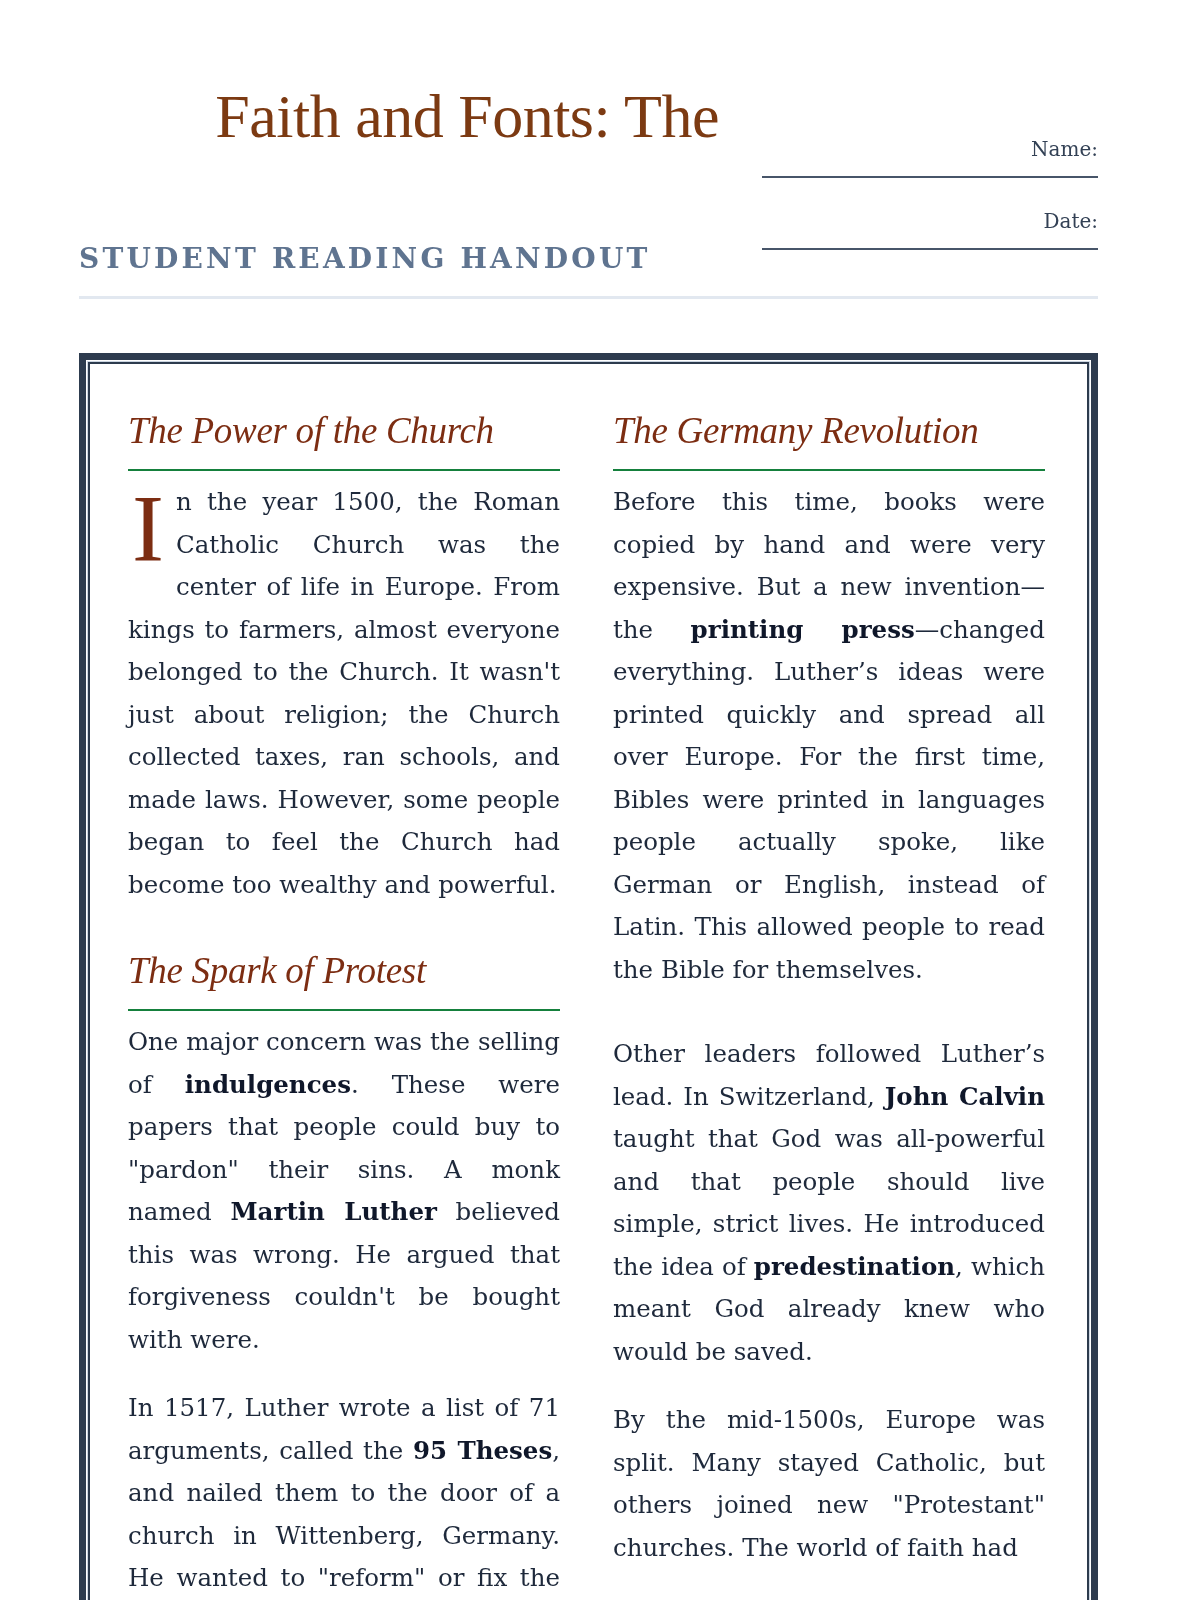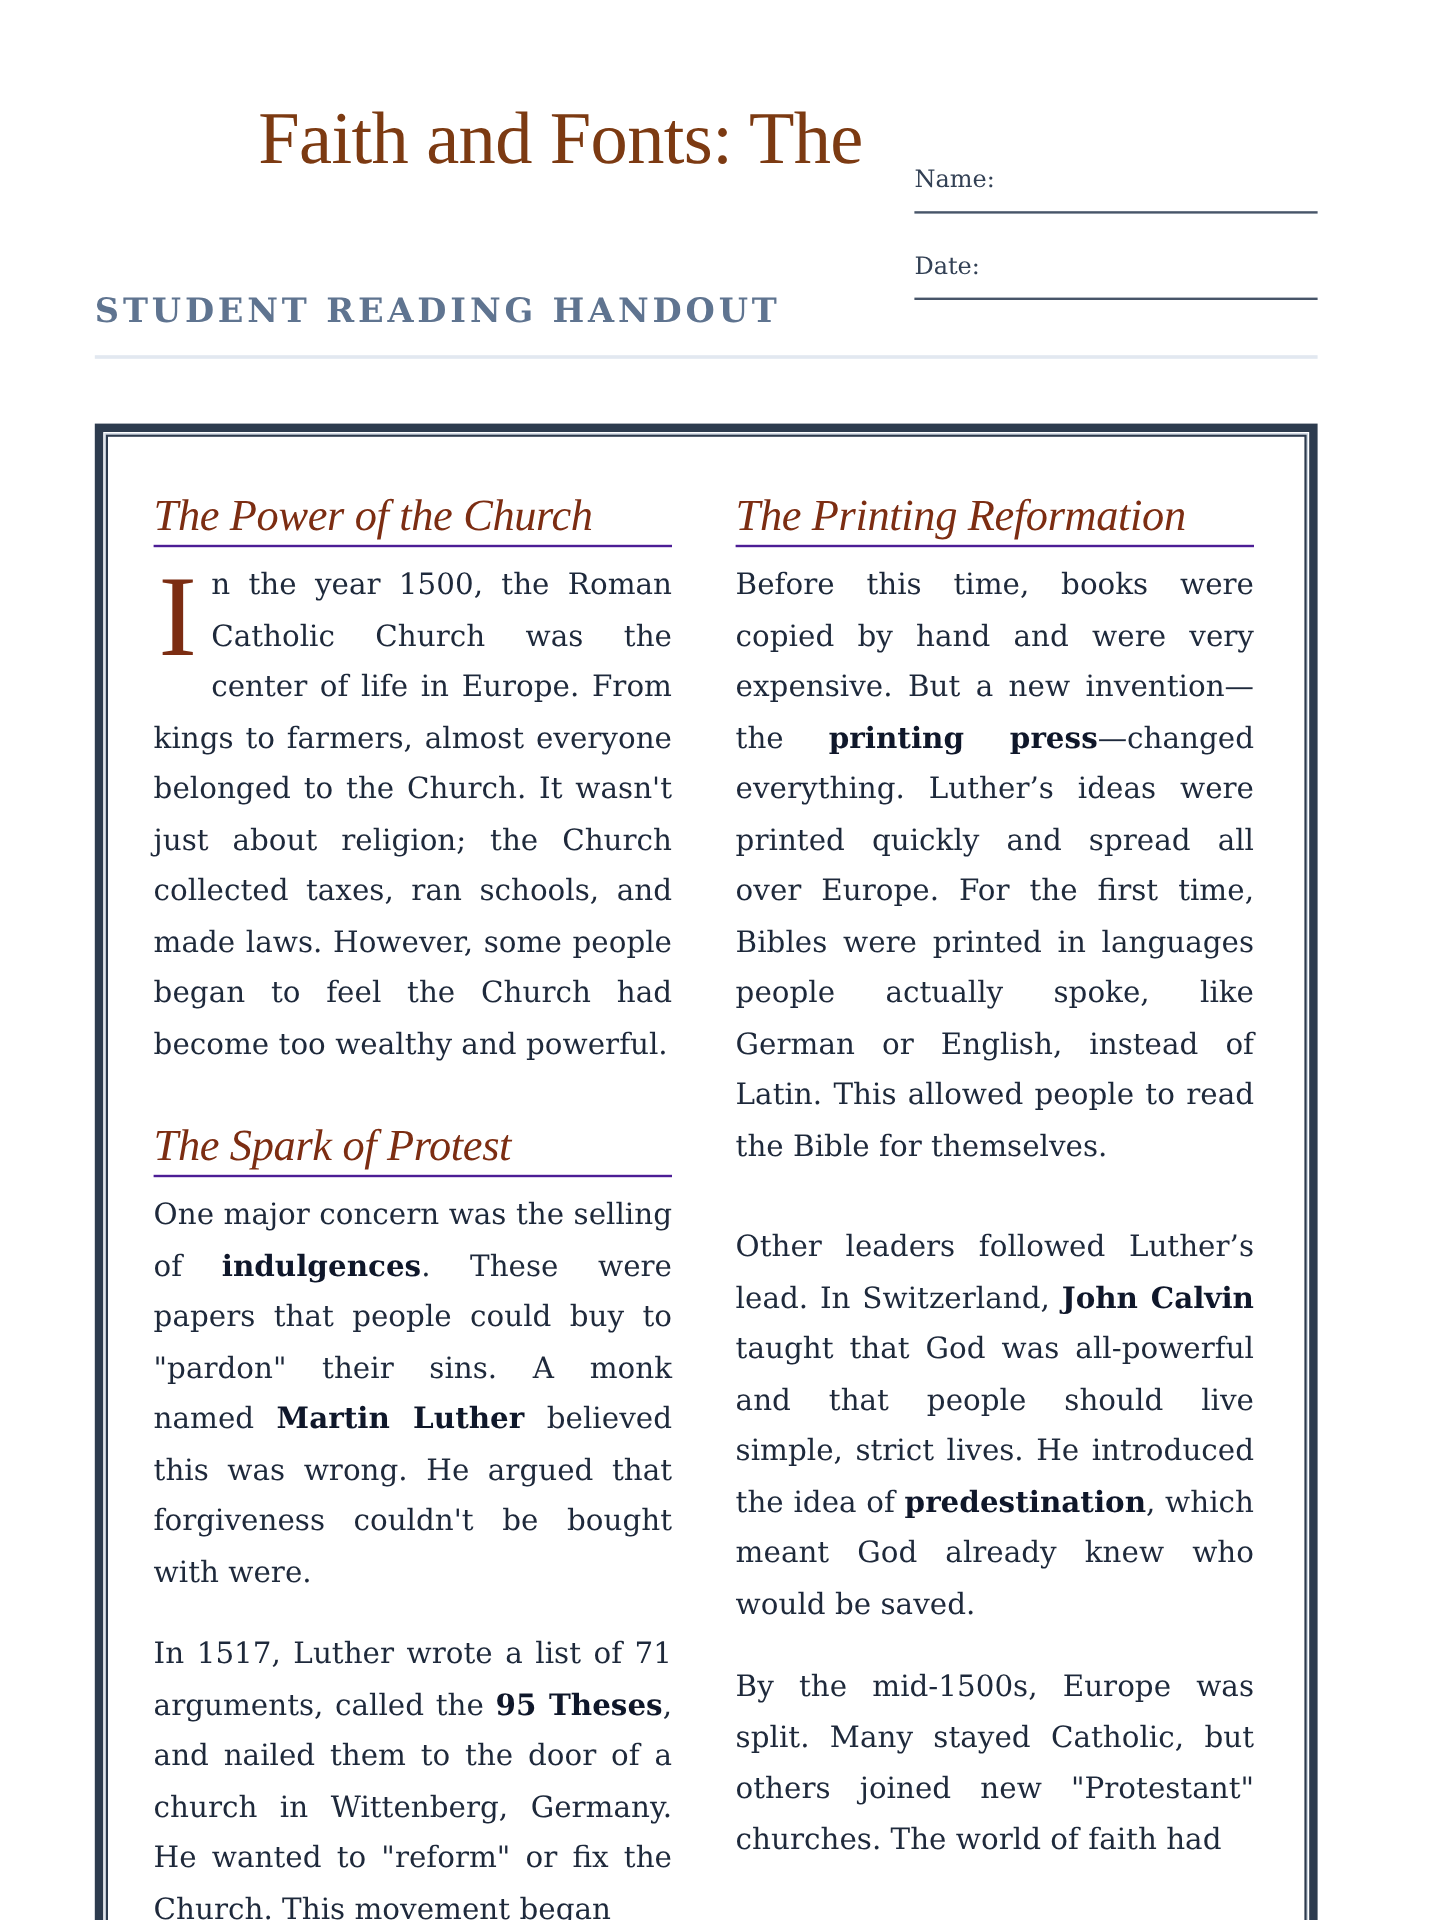--- a/index.html
+++ b/index.html
@@ -1,30 +1,30 @@
 <!DOCTYPE html>
 <html><head>
 <meta charset="utf-8">
 <style>
   html, body { margin: 0; padding: 0; background: #ffffff; }
   body { width: 1200px; height: 1600px; overflow: hidden; position: relative; font-family: "DejaVu Serif", serif; color: #1e293b; }
   .header { position: absolute; left: 79px; top: 80px; width: 1019px; height: 222px; }
   .title { position: absolute; left: 0; top: 0; width: 640px; margin: 0; font-family: "Liberation Serif", serif; font-weight: normal; font-size: 62px; line-height: 72px; color: #7c3a12; letter-spacing: -0.5px; text-align: right; }
   .subtitle { position: absolute; left: 0; top: 162px; margin: 0; font-family: "DejaVu Serif", serif; font-weight: bold; font-size: 28px; letter-spacing: 3.2px; color: #5f7490; }
   .fields { position: absolute; right: 0; top: 56px; width: 336px; }
-  .field-label { font-family: "DejaVu Serif", serif; font-size: 20px; color: #334155; height: 26px; line-height: 26px; }
+  .field-label { text-align: right; font-family: "DejaVu Serif", serif; font-size: 20px; color: #334155; height: 26px; line-height: 26px; }
   .field-line { border-bottom: 2px solid #475569; height: 0; margin-top: 14px; margin-bottom: 30px; }
   .divider { position: absolute; left: 79px; top: 296px; width: 1019px; height: 3px; background: #e2e8f0; }
 
   .frame { position: absolute; left: 79px; top: 353px; width: 1019px; height: 1300px; box-sizing: border-box; border: 7px solid #2d3b4e; }
   .frame-inner { position: absolute; left: 2px; top: 2px; right: 2px; bottom: 2px; border: 2px solid #2d3b4e; outline: 1px solid #cbd5e1; }
   .col { position: absolute; top: 48px; width: 432px; }
   .col.left { left: 42px; }
   .col.right { left: 527px; }
-  .section-title { margin: 0; font-family: "Liberation Serif", serif; font-style: italic; font-weight: normal; font-size: 37px; line-height: 46px; color: #7c2d12; border-bottom: 2px solid #4c1d95; padding-bottom: 0; letter-spacing: -0.3px; }
+  .section-title { margin: 0; font-family: "Liberation Serif", serif; font-style: italic; font-weight: normal; font-size: 37px; line-height: 46px; color: #7c2d12; border-bottom: 2px solid #15803d; padding-bottom: 15px; letter-spacing: -0.3px; }
   .para { margin: 10px 0 0 0; font-family: "DejaVu Serif", serif; font-size: 24.5px; line-height: 42.5px; text-align: justify; color: #1e293b; }
   .para + .para { margin-top: 26px; }
   .section + .section { margin-top: 42px; }
   .para b { font-weight: bold; color: #0f172a; }
   .dropcap { float: left; font-family: "Liberation Serif", serif; font-size: 96px; line-height: 76px; color: #7c2d12; margin: 10px 12px 0 4px; height: 82px; }
 </style>
 </head>
 <body>
 
 <div class="header">
@@ -49,21 +49,21 @@
     </div>
     <div class="section">
       <h2 class="section-title">The Spark of Protest</h2>
       <p class="para"><span>One major concern was the selling of </span><b>indulgences</b><span>. These were papers that people could buy to "pardon" their sins. A monk named </span><b>Martin Luther</b><span> believed this was wrong. He argued that forgiveness couldn't be bought with were.</span></p>
       <p class="para"><span>In 1517, Luther wrote a list of 71 arguments, called the </span><b>95 Theses</b><span>, and nailed them to the door of a church in Wittenberg, Germany. He wanted to "reform" or fix the Church. This movement began</span></p>
     </div>
   </div>
 
   <div class="col right">
     <div class="section">
-      <h2 class="section-title">The Printing Reformation</h2>
+      <h2 class="section-title">The Germany Revolution</h2>
       <p class="para"><span>Before this time, books were copied by hand and were very expensive. But a new invention—the </span><b>printing press</b><span>—changed everything. Luther’s ideas were printed quickly and spread all over Europe. For the first time, Bibles were printed in languages people actually spoke, like German or English, instead of Latin. This allowed people to read the Bible for themselves.</span></p>
     </div>
     <div class="section">
       <p class="para"><span>Other leaders followed Luther’s lead. In Switzerland, </span><b>John Calvin</b><span> taught that God was all-powerful and that people should live simple, strict lives. He introduced the idea of </span><b>predestination</b><span>, which meant God already knew who would be saved.</span></p>
       <p class="para"><span>By the mid-1500s, Europe was split. Many stayed Catholic, but others joined new "Protestant" churches. The world of faith had</span></p>
     </div>
   </div>
 </div>
 
 </body></html>

